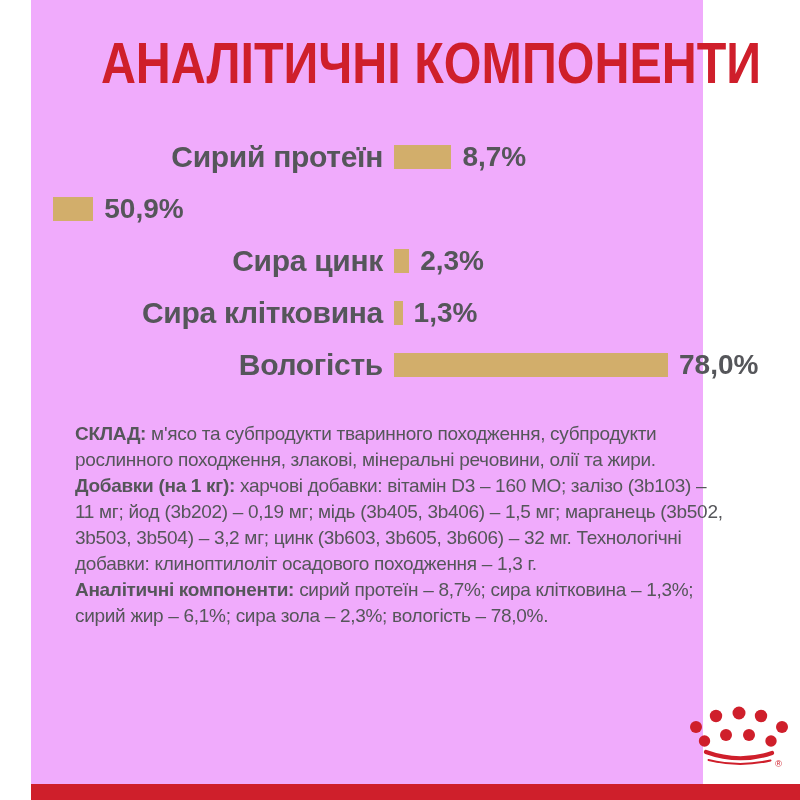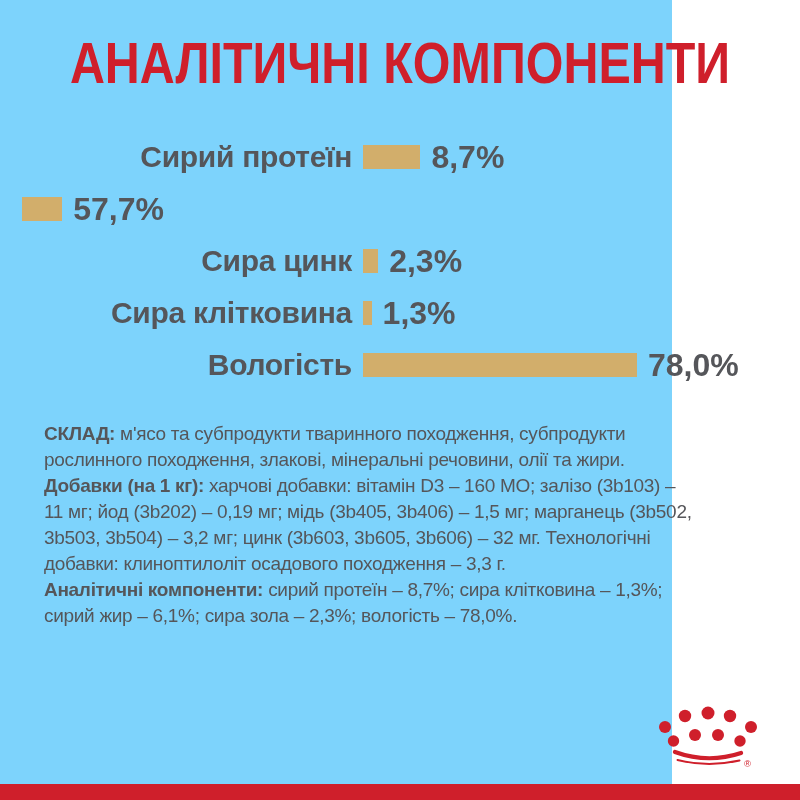--- a/index.html
+++ b/index.html
@@ -5,21 +5,22 @@
   html, body { margin: 0; padding: 0; }
   body {
     width: 800px; height: 800px;
     background: #ffffff;
     font-family: "Liberation Sans", sans-serif;
     overflow: hidden;
   }
   .page {
     position: relative;
     width: 672px; height: 800px;
-    background: #7dd3fc;
+    background: #f0abfc;
+    margin-left: 31px;
   }
   .title {
     position: absolute;
     top: 30px; left: 0;
     width: 800px; height: 66px;
     display: flex; align-items: center; justify-content: center;
     margin: 0;
     color: var(--brand-red, #cf1f2b);
     font-size: 57px;
     font-weight: bold;
@@ -50,21 +51,21 @@
     white-space: nowrap;
   }
   .bar {
     height: 24px;
     background: var(--bar-gold, #d2ae6b);
     flex: 0 0 auto;
   }
   .chart-value {
     margin-left: 11px;
     color: var(--text-gray, #55565a);
-    font-size: 32px;
+    font-size: 28px;
     font-weight: bold;
     white-space: nowrap;
   }
   .textblock {
     position: absolute;
     top: 421px; left: 44px;
     width: 740px;
     color: var(--text-gray, #55565a);
     font-size: 19px;
     line-height: 26px;
@@ -95,21 +96,21 @@
   <h1 class="title">АНАЛІТИЧНІ КОМПОНЕНТИ</h1>
 
   <div class="chart">
     <div class="chart-row">
       <span class="chart-label">Сирий протеїн</span>
       <span class="bar" style="width: 57.42px;"></span>
       <span class="chart-value">8,7%</span>
     </div>
     <div class="chart-row">
       <span class="bar" style="width: 40.26px;"></span>
-      <span class="chart-value">57,7%</span>
+      <span class="chart-value">50,9%</span>
     </div>
     <div class="chart-row">
       <span class="chart-label">Сира цинк</span>
       <span class="bar" style="width: 15.18px;"></span>
       <span class="chart-value">2,3%</span>
     </div>
     <div class="chart-row">
       <span class="chart-label">Сира клітковина</span>
       <span class="bar" style="width: 8.58px;"></span>
       <span class="chart-value">1,3%</span>
@@ -120,21 +121,21 @@
       <span class="chart-value">78,0%</span>
     </div>
   </div>
 
   <div class="textblock">
     <div class="text-line"><b>СКЛАД:</b><span> м'ясо та субпродукти тваринного походження, субпродукти</span></div>
     <div class="text-line"><span>рослинного походження, злакові, мінеральні речовини, олії та жири.</span></div>
     <div class="text-line"><b>Добавки (на 1 кг):</b><span> харчові добавки: вітамін D3 – 160 МО; залізо (3b103) –</span></div>
     <div class="text-line"><span>11 мг; йод (3b202) – 0,19 мг; мідь (3b405, 3b406) – 1,5 мг; марганець (3b502,</span></div>
     <div class="text-line"><span>3b503, 3b504) – 3,2 мг; цинк (3b603, 3b605, 3b606) – 32 мг. Технологічні</span></div>
-    <div class="text-line"><span>добавки: клиноптилоліт осадового походження – 3,3 г.</span></div>
+    <div class="text-line"><span>добавки: клиноптилоліт осадового походження – 1,3 г.</span></div>
     <div class="text-line"><b>Аналітичні компоненти:</b><span> сирий протеїн – 8,7%; сира клітковина – 1,3%;</span></div>
     <div class="text-line"><span>сирий жир – 6,1%; сира зола – 2,3%; вологість – 78,0%.</span></div>
   </div>
 
   <svg class="logo" viewBox="0 0 105 66" xmlns="http://www.w3.org/2000/svg">
     <circle cx="10" cy="24" r="6"></circle>
     <circle cx="30" cy="13" r="6.2"></circle>
     <circle cx="53" cy="10" r="6.5"></circle>
     <circle cx="75" cy="13" r="6.2"></circle>
     <circle cx="96" cy="24" r="6"></circle>

